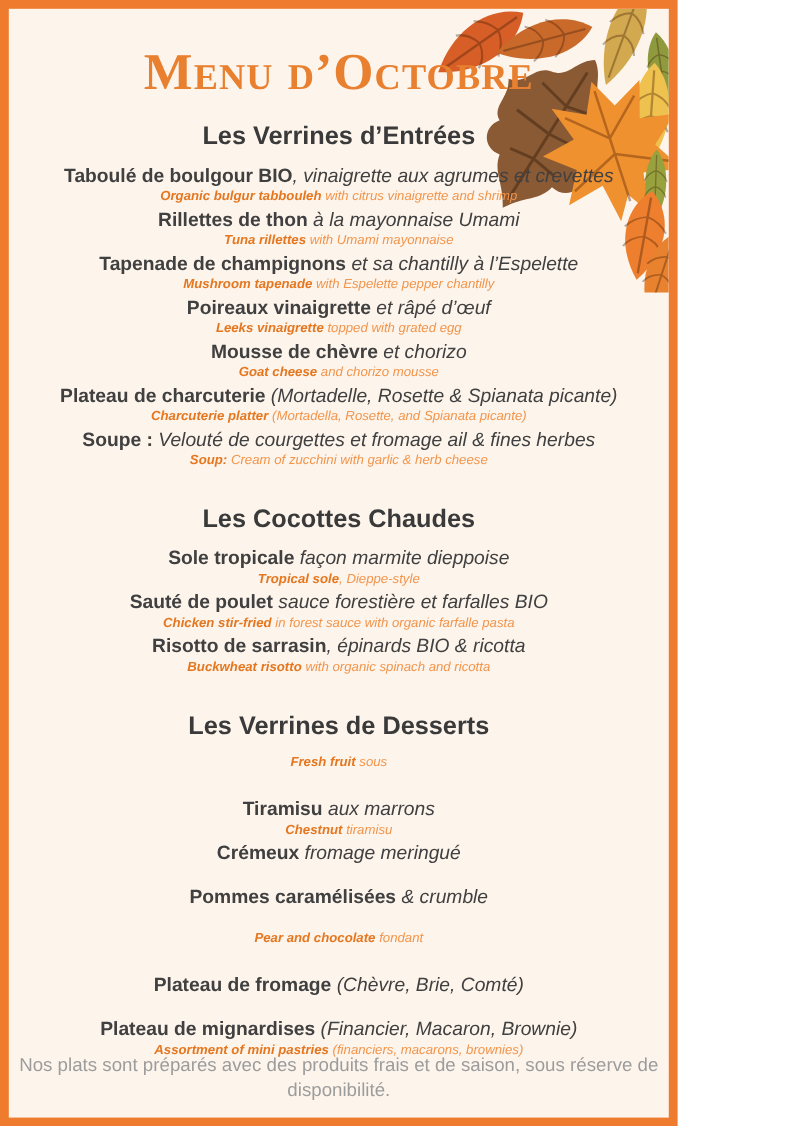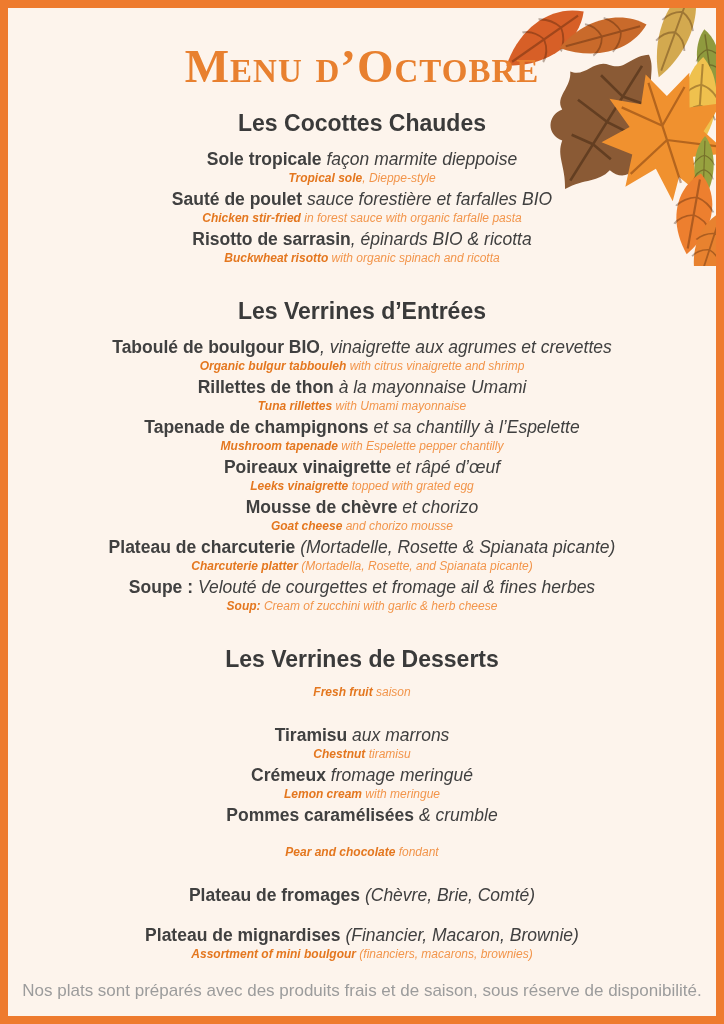--- a/index.html
+++ b/index.html
@@ -14,21 +14,21 @@
   }
   *{box-sizing:border-box;}
   html,body{margin:0;padding:0;}
   body{
     width:724px;height:1024px;
     font-family:"Liberation Sans",sans-serif;
     background:#fff;
   }
   .page{
     position:relative;
-    width:724px;height:1024px;
+    width:616px;height:1024px;
     border:8px solid var(--border);
     background:var(--background);
     overflow:hidden;
   }
   .leaves{
     position:absolute;top:0;right:0;
     pointer-events:none;
   }
   .content{
     position:relative;
@@ -115,111 +115,110 @@
       <use href="#leaf" transform="translate(200,160) rotate(2) scale(0.8)" fill="#97A23F"></use>
       <use href="#leaf" transform="translate(190,205) rotate(10) scale(1.45,1)" fill="#ED7F2F"></use>
       <use href="#leaf" transform="translate(206,240) rotate(18) scale(1.2,0.95)" fill="#E8822F"></use>
     </g>
   </svg>
 
   <div class="content">
     <h1 class="title">Menu d’Octobre</h1>
     <main>
   <section class="menu-section">
+    <h2 class="section-heading">Les Verrines d’Entrées</h2>
+    <div class="section-items">
+  <div class="dish">
+    <p class="dish-fr"><span class="name">Taboulé de boulgour BIO</span><span class="detail">, vinaigrette aux agrumes et crevettes</span></p>
+    <p class="dish-en"><span class="lead">Organic bulgur tabbouleh</span><span class="rest"> with citrus vinaigrette and shrimp</span></p>
+  </div>
+
+  <div class="dish">
+    <p class="dish-fr"><span class="name">Rillettes de thon</span><span class="detail"> à la mayonnaise Umami</span></p>
+    <p class="dish-en"><span class="lead">Tuna rillettes</span><span class="rest"> with Umami mayonnaise</span></p>
+  </div>
+
+  <div class="dish">
+    <p class="dish-fr"><span class="name">Tapenade de champignons</span><span class="detail"> et sa chantilly à l’Espelette</span></p>
+    <p class="dish-en"><span class="lead">Mushroom tapenade</span><span class="rest"> with Espelette pepper chantilly</span></p>
+  </div>
+
+  <div class="dish">
+    <p class="dish-fr"><span class="name">Poireaux vinaigrette</span><span class="detail"> et râpé d’œuf</span></p>
+    <p class="dish-en"><span class="lead">Leeks vinaigrette</span><span class="rest"> topped with grated egg</span></p>
+  </div>
+
+  <div class="dish">
+    <p class="dish-fr"><span class="name">Mousse de chèvre</span><span class="detail"> et chorizo</span></p>
+    <p class="dish-en"><span class="lead">Goat cheese</span><span class="rest"> and chorizo mousse</span></p>
+  </div>
+
+  <div class="dish">
+    <p class="dish-fr"><span class="name">Plateau de charcuterie</span><span class="detail"> (Mortadelle, Rosette &amp; Spianata picante)</span></p>
+    <p class="dish-en"><span class="lead">Charcuterie platter</span><span class="rest"> (Mortadella, Rosette, and Spianata picante)</span></p>
+  </div>
+
+  <div class="dish">
+    <p class="dish-fr"><span class="name">Soupe :</span><span class="detail"> Velouté de courgettes et fromage ail &amp; fines herbes</span></p>
+    <p class="dish-en"><span class="lead">Soup:</span><span class="rest"> Cream of zucchini with garlic &amp; herb cheese</span></p>
+  </div>
+</div>
+  </section>
+
+  <section class="menu-section">
     <h2 class="section-heading">Les Cocottes Chaudes</h2>
     <div class="section-items">
   <div class="dish">
     <p class="dish-fr"><span class="name">Sole tropicale</span><span class="detail"> façon marmite dieppoise</span></p>
     <p class="dish-en"><span class="lead">Tropical sole</span><span class="rest">, Dieppe-style</span></p>
   </div>
 
   <div class="dish">
     <p class="dish-fr"><span class="name">Sauté de poulet</span><span class="detail"> sauce forestière et farfalles BIO</span></p>
     <p class="dish-en"><span class="lead">Chicken stir-fried</span><span class="rest"> in forest sauce with organic farfalle pasta</span></p>
   </div>
 
   <div class="dish">
     <p class="dish-fr"><span class="name">Risotto de sarrasin</span><span class="detail">, épinards BIO &amp; ricotta</span></p>
     <p class="dish-en"><span class="lead">Buckwheat risotto</span><span class="rest"> with organic spinach and ricotta</span></p>
-  </div>
-</div>
-  </section>
-
-  <section class="menu-section">
-    <h2 class="section-heading">Les Verrines d’Entrées</h2>
-    <div class="section-items">
-  <div class="dish">
-    <p class="dish-fr"><span class="name">Taboulé de boulgour BIO</span><span class="detail">, vinaigrette aux agrumes et crevettes</span></p>
-    <p class="dish-en"><span class="lead">Organic bulgur tabbouleh</span><span class="rest"> with citrus vinaigrette and shrimp</span></p>
-  </div>
-
-  <div class="dish">
-    <p class="dish-fr"><span class="name">Rillettes de thon</span><span class="detail"> à la mayonnaise Umami</span></p>
-    <p class="dish-en"><span class="lead">Tuna rillettes</span><span class="rest"> with Umami mayonnaise</span></p>
-  </div>
-
-  <div class="dish">
-    <p class="dish-fr"><span class="name">Tapenade de champignons</span><span class="detail"> et sa chantilly à l’Espelette</span></p>
-    <p class="dish-en"><span class="lead">Mushroom tapenade</span><span class="rest"> with Espelette pepper chantilly</span></p>
-  </div>
-
-  <div class="dish">
-    <p class="dish-fr"><span class="name">Poireaux vinaigrette</span><span class="detail"> et râpé d’œuf</span></p>
-    <p class="dish-en"><span class="lead">Leeks vinaigrette</span><span class="rest"> topped with grated egg</span></p>
-  </div>
-
-  <div class="dish">
-    <p class="dish-fr"><span class="name">Mousse de chèvre</span><span class="detail"> et chorizo</span></p>
-    <p class="dish-en"><span class="lead">Goat cheese</span><span class="rest"> and chorizo mousse</span></p>
-  </div>
-
-  <div class="dish">
-    <p class="dish-fr"><span class="name">Plateau de charcuterie</span><span class="detail"> (Mortadelle, Rosette &amp; Spianata picante)</span></p>
-    <p class="dish-en"><span class="lead">Charcuterie platter</span><span class="rest"> (Mortadella, Rosette, and Spianata picante)</span></p>
-  </div>
-
-  <div class="dish">
-    <p class="dish-fr"><span class="name">Soupe :</span><span class="detail"> Velouté de courgettes et fromage ail &amp; fines herbes</span></p>
-    <p class="dish-en"><span class="lead">Soup:</span><span class="rest"> Cream of zucchini with garlic &amp; herb cheese</span></p>
   </div>
 </div>
   </section>
 
   <section class="menu-section">
     <h2 class="section-heading">Les Verrines de Desserts</h2>
     <div class="section-items">
   <div class="dish">
-    <p class="dish-en"><span class="lead">Fresh fruit</span><span class="rest"> saison</span></p>
+    <p class="dish-en"><span class="lead">Fresh fruit</span><span class="rest"> sous</span></p>
   </div>
 
   <div class="dish">
     <p class="dish-fr"><span class="name">Tiramisu</span><span class="detail"> aux marrons</span></p>
     <p class="dish-en"><span class="lead">Chestnut</span><span class="rest"> tiramisu</span></p>
   </div>
 
   <div class="dish">
     <p class="dish-fr"><span class="name">Crémeux</span><span class="detail"> fromage meringué</span></p>
-    <p class="dish-en"><span class="lead">Lemon cream</span><span class="rest"> with meringue</span></p>
   </div>
 
   <div class="dish">
     <p class="dish-fr"><span class="name">Pommes caramélisées</span><span class="detail"> &amp; crumble</span></p>
   </div>
 
   <div class="dish">
     <p class="dish-en"><span class="lead">Pear and chocolate</span><span class="rest"> fondant</span></p>
   </div>
 
   <div class="dish">
-    <p class="dish-fr"><span class="name">Plateau de fromages</span><span class="detail"> (Chèvre, Brie, Comté)</span></p>
+    <p class="dish-fr"><span class="name">Plateau de fromage</span><span class="detail"> (Chèvre, Brie, Comté)</span></p>
   </div>
 
   <div class="dish">
     <p class="dish-fr"><span class="name">Plateau de mignardises</span><span class="detail"> (Financier, Macaron, Brownie)</span></p>
-    <p class="dish-en"><span class="lead">Assortment of mini boulgour</span><span class="rest"> (financiers, macarons, brownies)</span></p>
+    <p class="dish-en"><span class="lead">Assortment of mini pastries</span><span class="rest"> (financiers, macarons, brownies)</span></p>
   </div>
 </div>
   </section>
 </main>
   </div>
 
   <p class="footer-note">Nos plats sont préparés avec des produits frais et de saison, sous réserve de disponibilité.</p>
 </div>
 
 </body></html>

